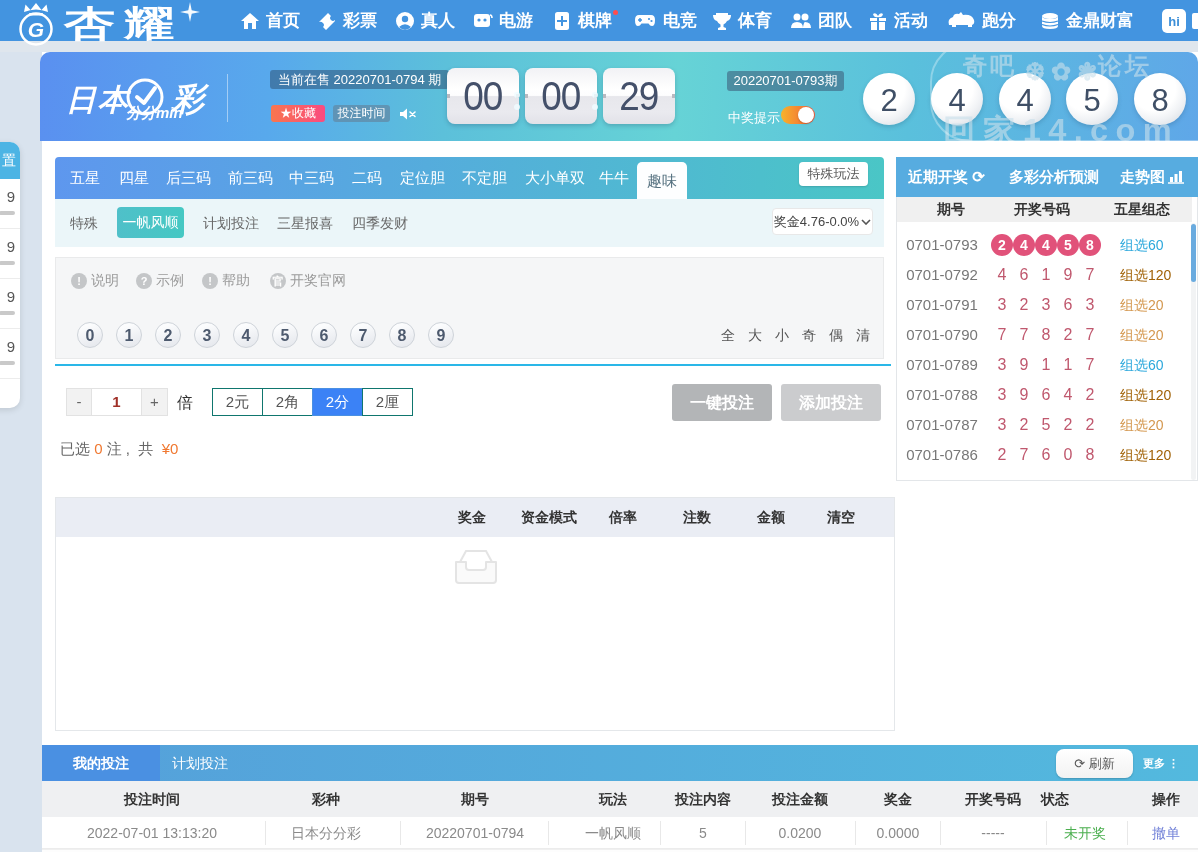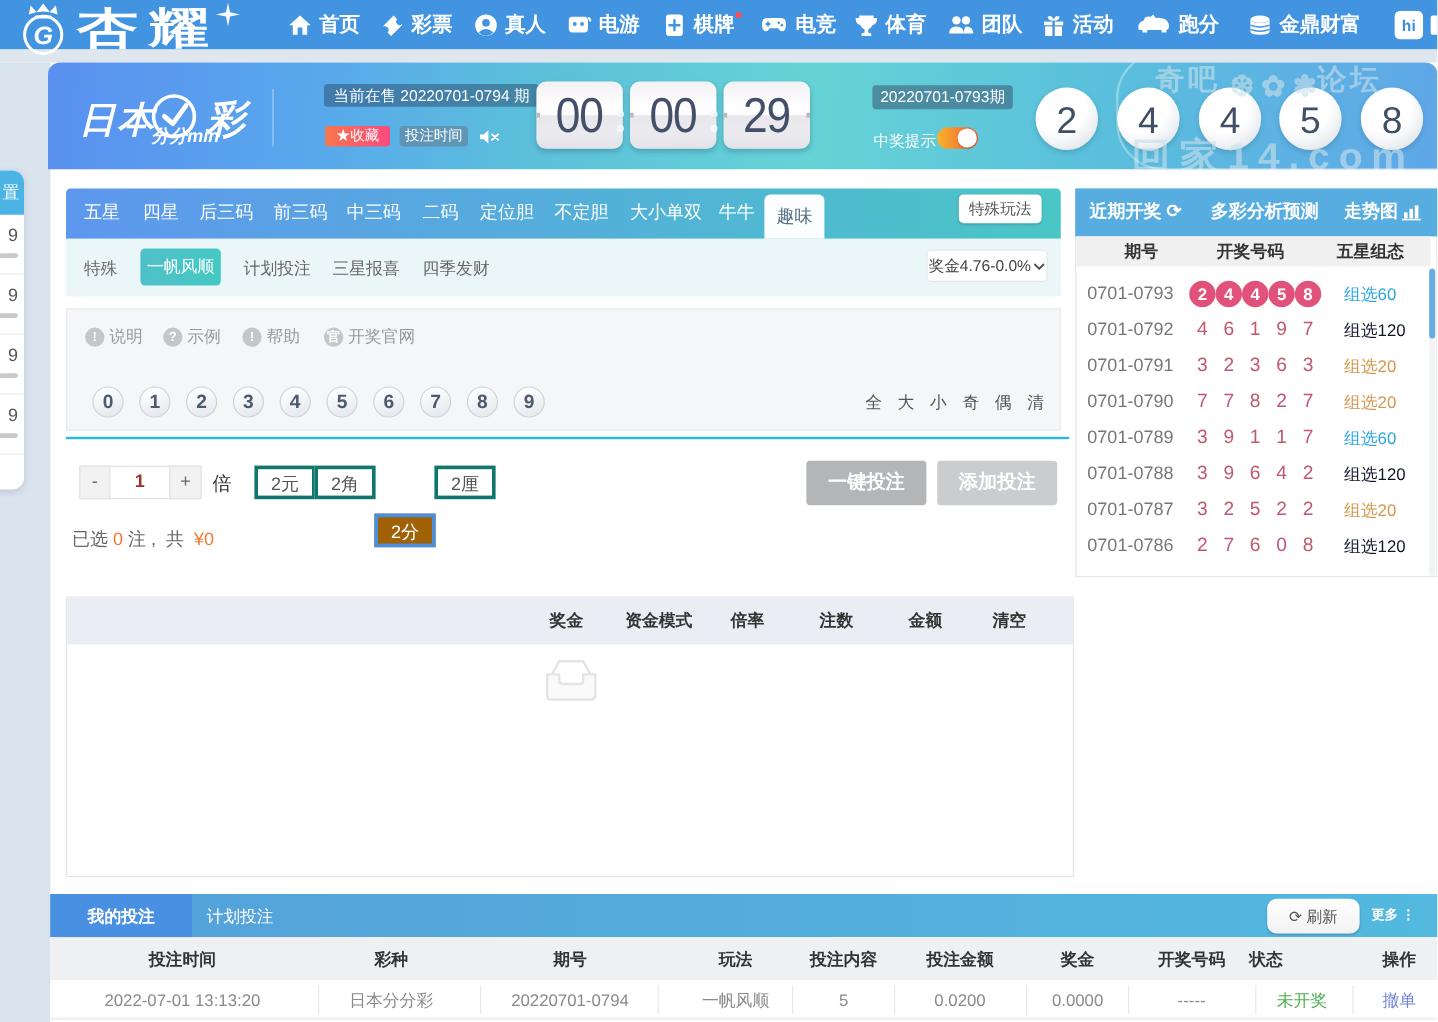--- a/index.html
+++ b/index.html
@@ -52,22 +52,22 @@
 .gicon{width:16px;height:16px;border-radius:50%;background:#c4c6c8;color:#fff;font-size:11px;font-weight:700;text-align:center;line-height:16px;margin-right:4px;display:inline-block;}
 .numball{position:absolute;top:64px;width:26px;height:26px;border-radius:50%;border:1px solid #ced3d9;background:linear-gradient(160deg,#fbfcfd 20%,#eceef2 70%,#e3e6eb 100%);color:#4d5a6e;font-size:16px;font-weight:700;text-align:center;line-height:25px;}
 .qlink{position:absolute;top:69px;color:#555;font-size:14px;}
 
 #cyanline{left:55px;top:364px;width:836px;height:2px;background:#2ab7e8;z-index:6;}
 .stakebtn{position:absolute;height:28px;border:1px solid #e2e2e2;background:#f2f2f2;color:#666;text-align:center;z-index:6;}
 #minus{left:66px;top:388px;width:26px;line-height:26px;font-size:15px;}
 #mult{left:91px;top:388px;width:51px;background:#fff;color:#a03028;font-weight:700;font-size:15px;line-height:26px;}
 #plus{left:141px;top:388px;width:27px;line-height:26px;font-size:15px;}
 #beitxt{position:absolute;left:177px;top:393px;font-size:16px;color:#333;z-index:6;}
-.mbtn{position:absolute;top:388px;width:51px;height:28px;line-height:26px;border:3px solid #0f766e;background:#fff;color:#555;font-size:15px;text-align:center;z-index:6;}
-.mbtn.on{background:#a16207;border-color:#4a90e2;color:#fff;margin-top:40px;}
+.mbtn{position:absolute;top:388px;width:51px;height:28px;line-height:26px;border:1px solid #0f766e;background:#fff;color:#555;font-size:15px;text-align:center;z-index:6;}
+.mbtn.on{background:#3b82f6;border-color:#4a90e2;color:#fff;}
 .bigbtn{position:absolute;top:384px;width:100px;height:37px;border-radius:3px;color:#fff;font-size:16px;font-weight:700;text-align:center;line-height:37px;z-index:6;}
 #onekey{left:672px;background:#b3b5b7;}
 #addbet{left:781px;background:#cbccce;}
 #selline{position:absolute;left:60px;top:440px;font-size:15px;color:#666;z-index:6;}
 #selline b{color:#f07830;font-weight:400;}
 
 #bettable{left:55px;top:497px;width:840px;height:234px;background:#fff;border:1px solid #e4e7ea;z-index:6;}
 #bethead{position:absolute;left:0;top:0;width:838px;height:39px;background:#eaedf4;}
 .bh{position:absolute;top:0;height:39px;line-height:39px;color:#333;font-size:14px;font-weight:700;text-align:center;}
 #tray{position:absolute;left:396px;top:50px;}
@@ -75,21 +75,21 @@
 
 #sidebar{left:896px;top:157px;width:302px;height:324px;background:#fff;border:1px solid #e3e6e9;border-top:none;z-index:6;}
 #sbhead{position:absolute;left:-1px;top:0;width:302px;height:40px;background:#57ace0;color:#fff;}
 #sbsub{position:absolute;left:0;top:40px;width:295px;height:25px;background:#f0f0f0;}
 .sbh{position:absolute;color:#333;font-size:14px;font-weight:700;line-height:25px;text-align:center;top:0;}
 .srow{position:absolute;width:295px;height:30px;}
 .sper{position:absolute;left:2px;width:86px;text-align:center;color:#777;font-size:15px;line-height:30px;top:0;}
 .snum{position:absolute;width:22px;text-align:center;font-size:16px;color:#c0586e;line-height:30px;top:0;}
 .scir{position:absolute;top:4px;width:22px;height:22px;border-radius:50%;background:#e1527a;color:#fff;font-size:14px;font-weight:700;text-align:center;line-height:22px;}
 .szu{position:absolute;left:1046px;font-size:14px;line-height:30px;top:0;}
-.zu60{color:#2da8dc;}.zu120{color:#0f172a;}.zu20{color:#d4974e;}
+.zu60{color:#2da8dc;}.zu120{color:#a16207;}.zu20{color:#d4974e;}
 #sbscroll{position:absolute;left:294px;top:67px;width:5px;height:58px;background:#6aabdf;border-radius:3px;}
 
 #botbar{left:42px;top:745px;width:1156px;height:36px;background:linear-gradient(90deg,#55a0da,#53b9de);z-index:6;}
 #bottab1{position:absolute;left:0;top:0;width:118px;height:36px;background:#4a90e2;color:#fff;font-size:14px;font-weight:700;text-align:center;line-height:36px;}
 #bottab2{position:absolute;left:103px;top:0;width:110px;height:36px;color:#fff;font-size:14px;text-align:center;line-height:36px;}
 #refresh{position:absolute;left:1014px;top:4px;width:77px;height:29px;background:linear-gradient(#ffffff,#f2f2f2);border-radius:8px;color:#555;font-size:13px;text-align:center;line-height:29px;box-shadow:0 1px 2px rgba(0,0,0,0.2);}
 #more{position:absolute;left:1101px;top:0;height:36px;line-height:36px;color:#fff;font-size:11px;font-weight:700;}
 #bothead{left:42px;top:781px;width:1156px;height:36px;background:#eff0f2;z-index:6;}
 .bth{position:absolute;top:0;height:36px;line-height:36px;color:#333;font-size:14px;font-weight:700;text-align:center;}
 #botrow{left:42px;top:817px;width:1156px;height:32px;background:#fff;border-bottom:1px solid #ececec;z-index:6;}

